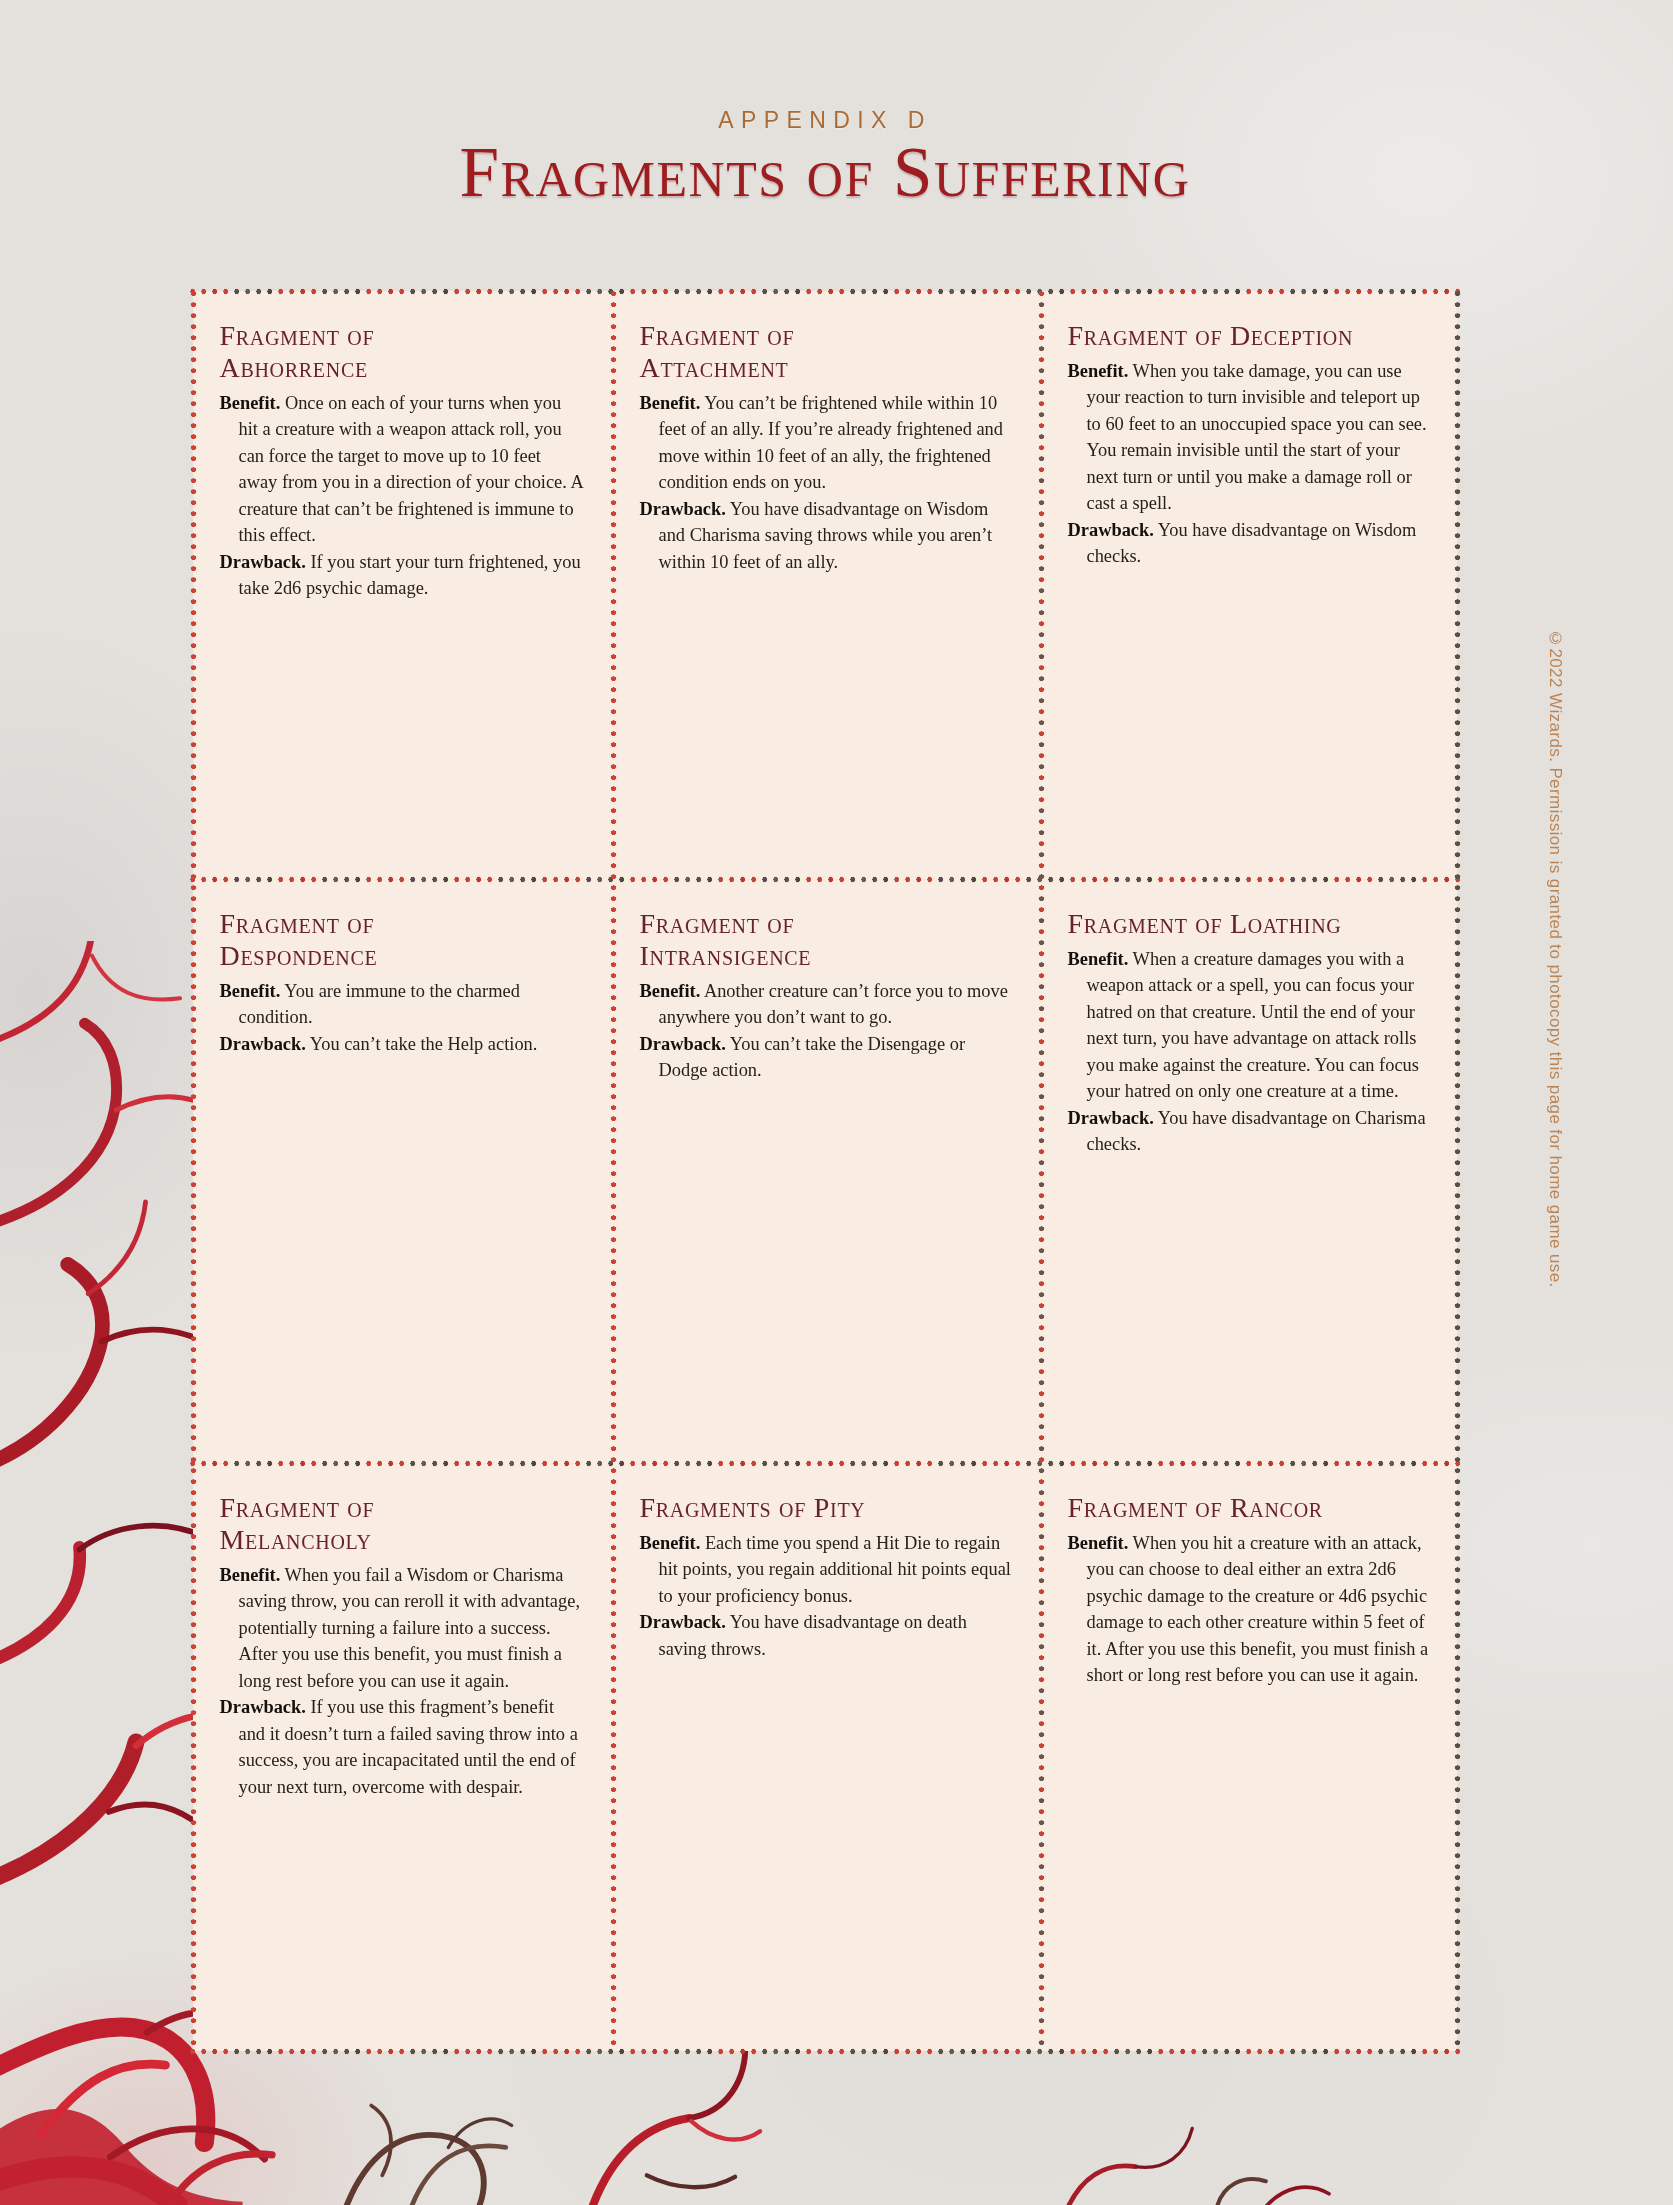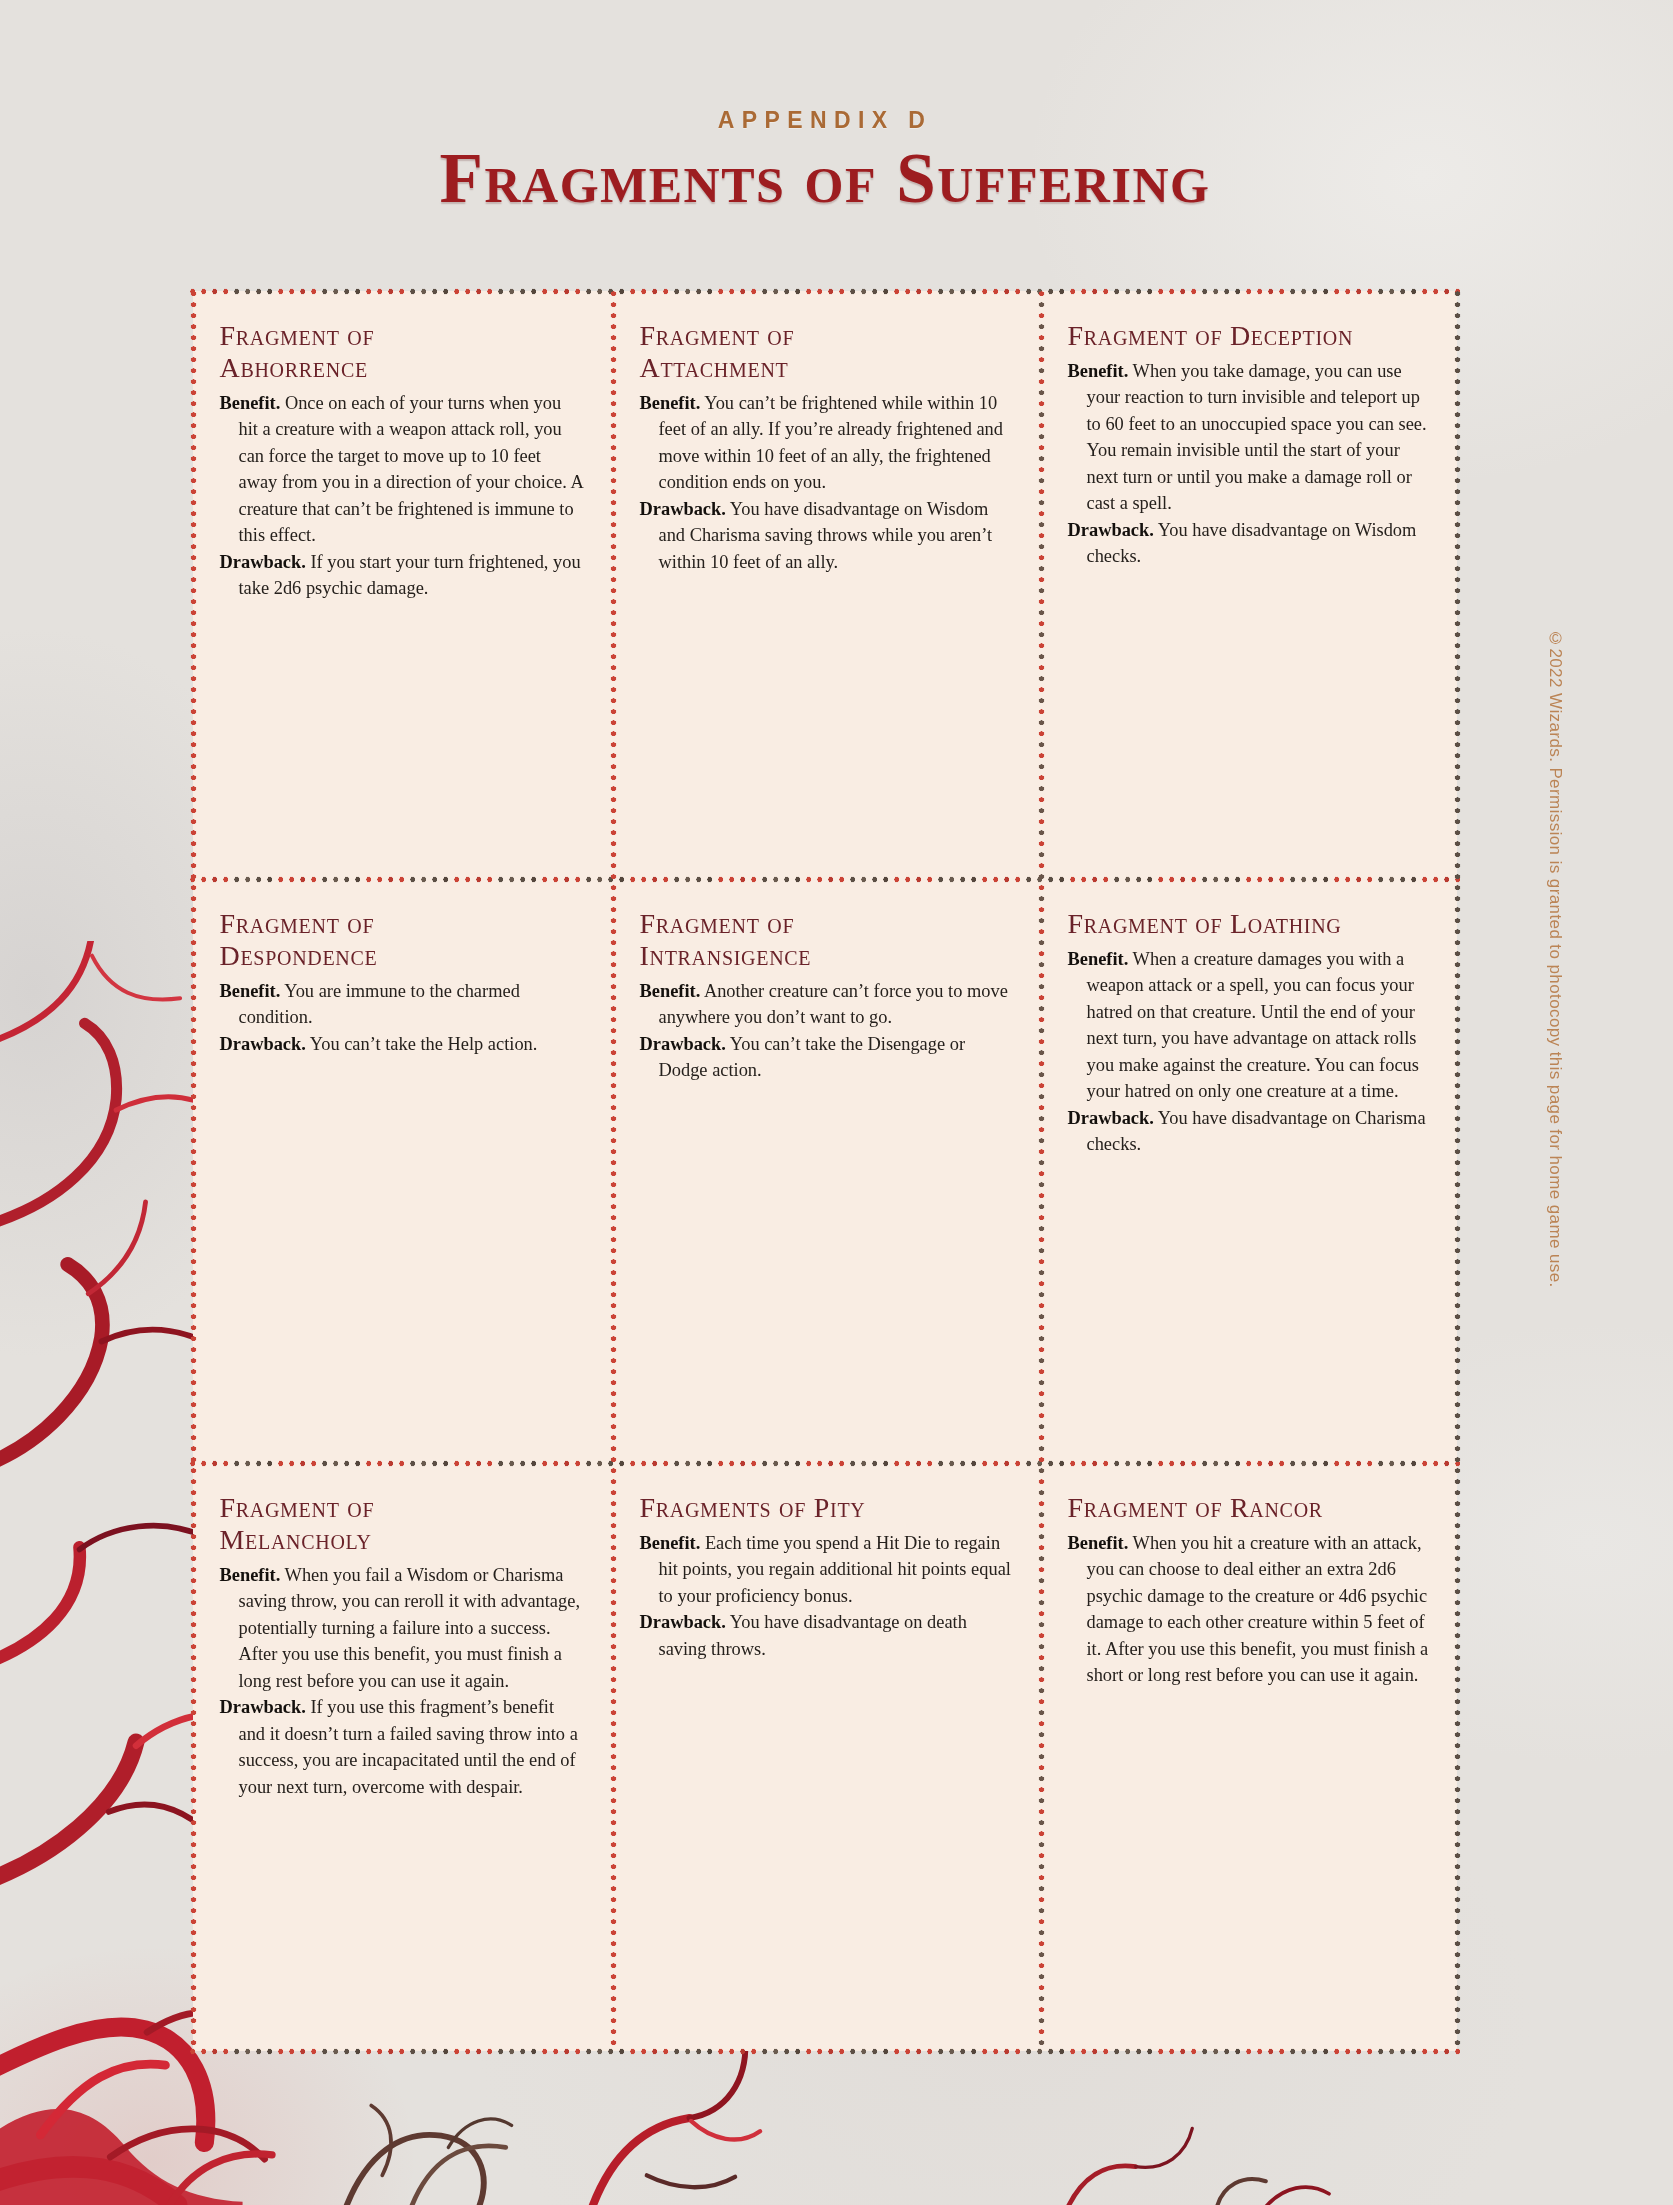--- a/index.html
+++ b/index.html
@@ -13,25 +13,25 @@
       radial-gradient(382px 309px at 9% 98%, rgba(204,58,58,0.12), rgba(204,58,58,0) 70%),
       radial-gradient(882px 588px at 60% 92%, #e1ddd9 0%, rgba(225,221,217,0) 60%),
       radial-gradient(588px 368px at 95% 70%, #e9e7e4 0%, rgba(233,231,228,0) 60%),
       #e4e1dd;
   }
 
   
   .header { position:absolute; left:193px; top:107px; width:1264px; text-align:center; }
   .kicker {
     font-family:"Liberation Sans","DejaVu Sans",sans-serif;
-    font-weight:bold; font-size:23px; letter-spacing:7.4px;
+    font-weight:normal; font-size:23px; letter-spacing:7.4px;
     color:#aa6a35; text-shadow:0 0.7px 0 rgba(255,255,255,0.35);
   }
   .big-title {
-    margin-top:9px; font-variant:small-caps; font-weight:bold;
+    margin-top:3px; font-variant:small-caps; font-weight:normal;
     font-size:71px; line-height:1; letter-spacing:1.5px; color:#9d1d20;
     text-shadow:0 1.5px 1.5px rgba(80,20,20,0.22);
   }
 
   
   .grid {
     position:absolute; left:193px; top:291px; width:1264px; height:1760px;
     background:#f9ede3;
   }
   .cards {

